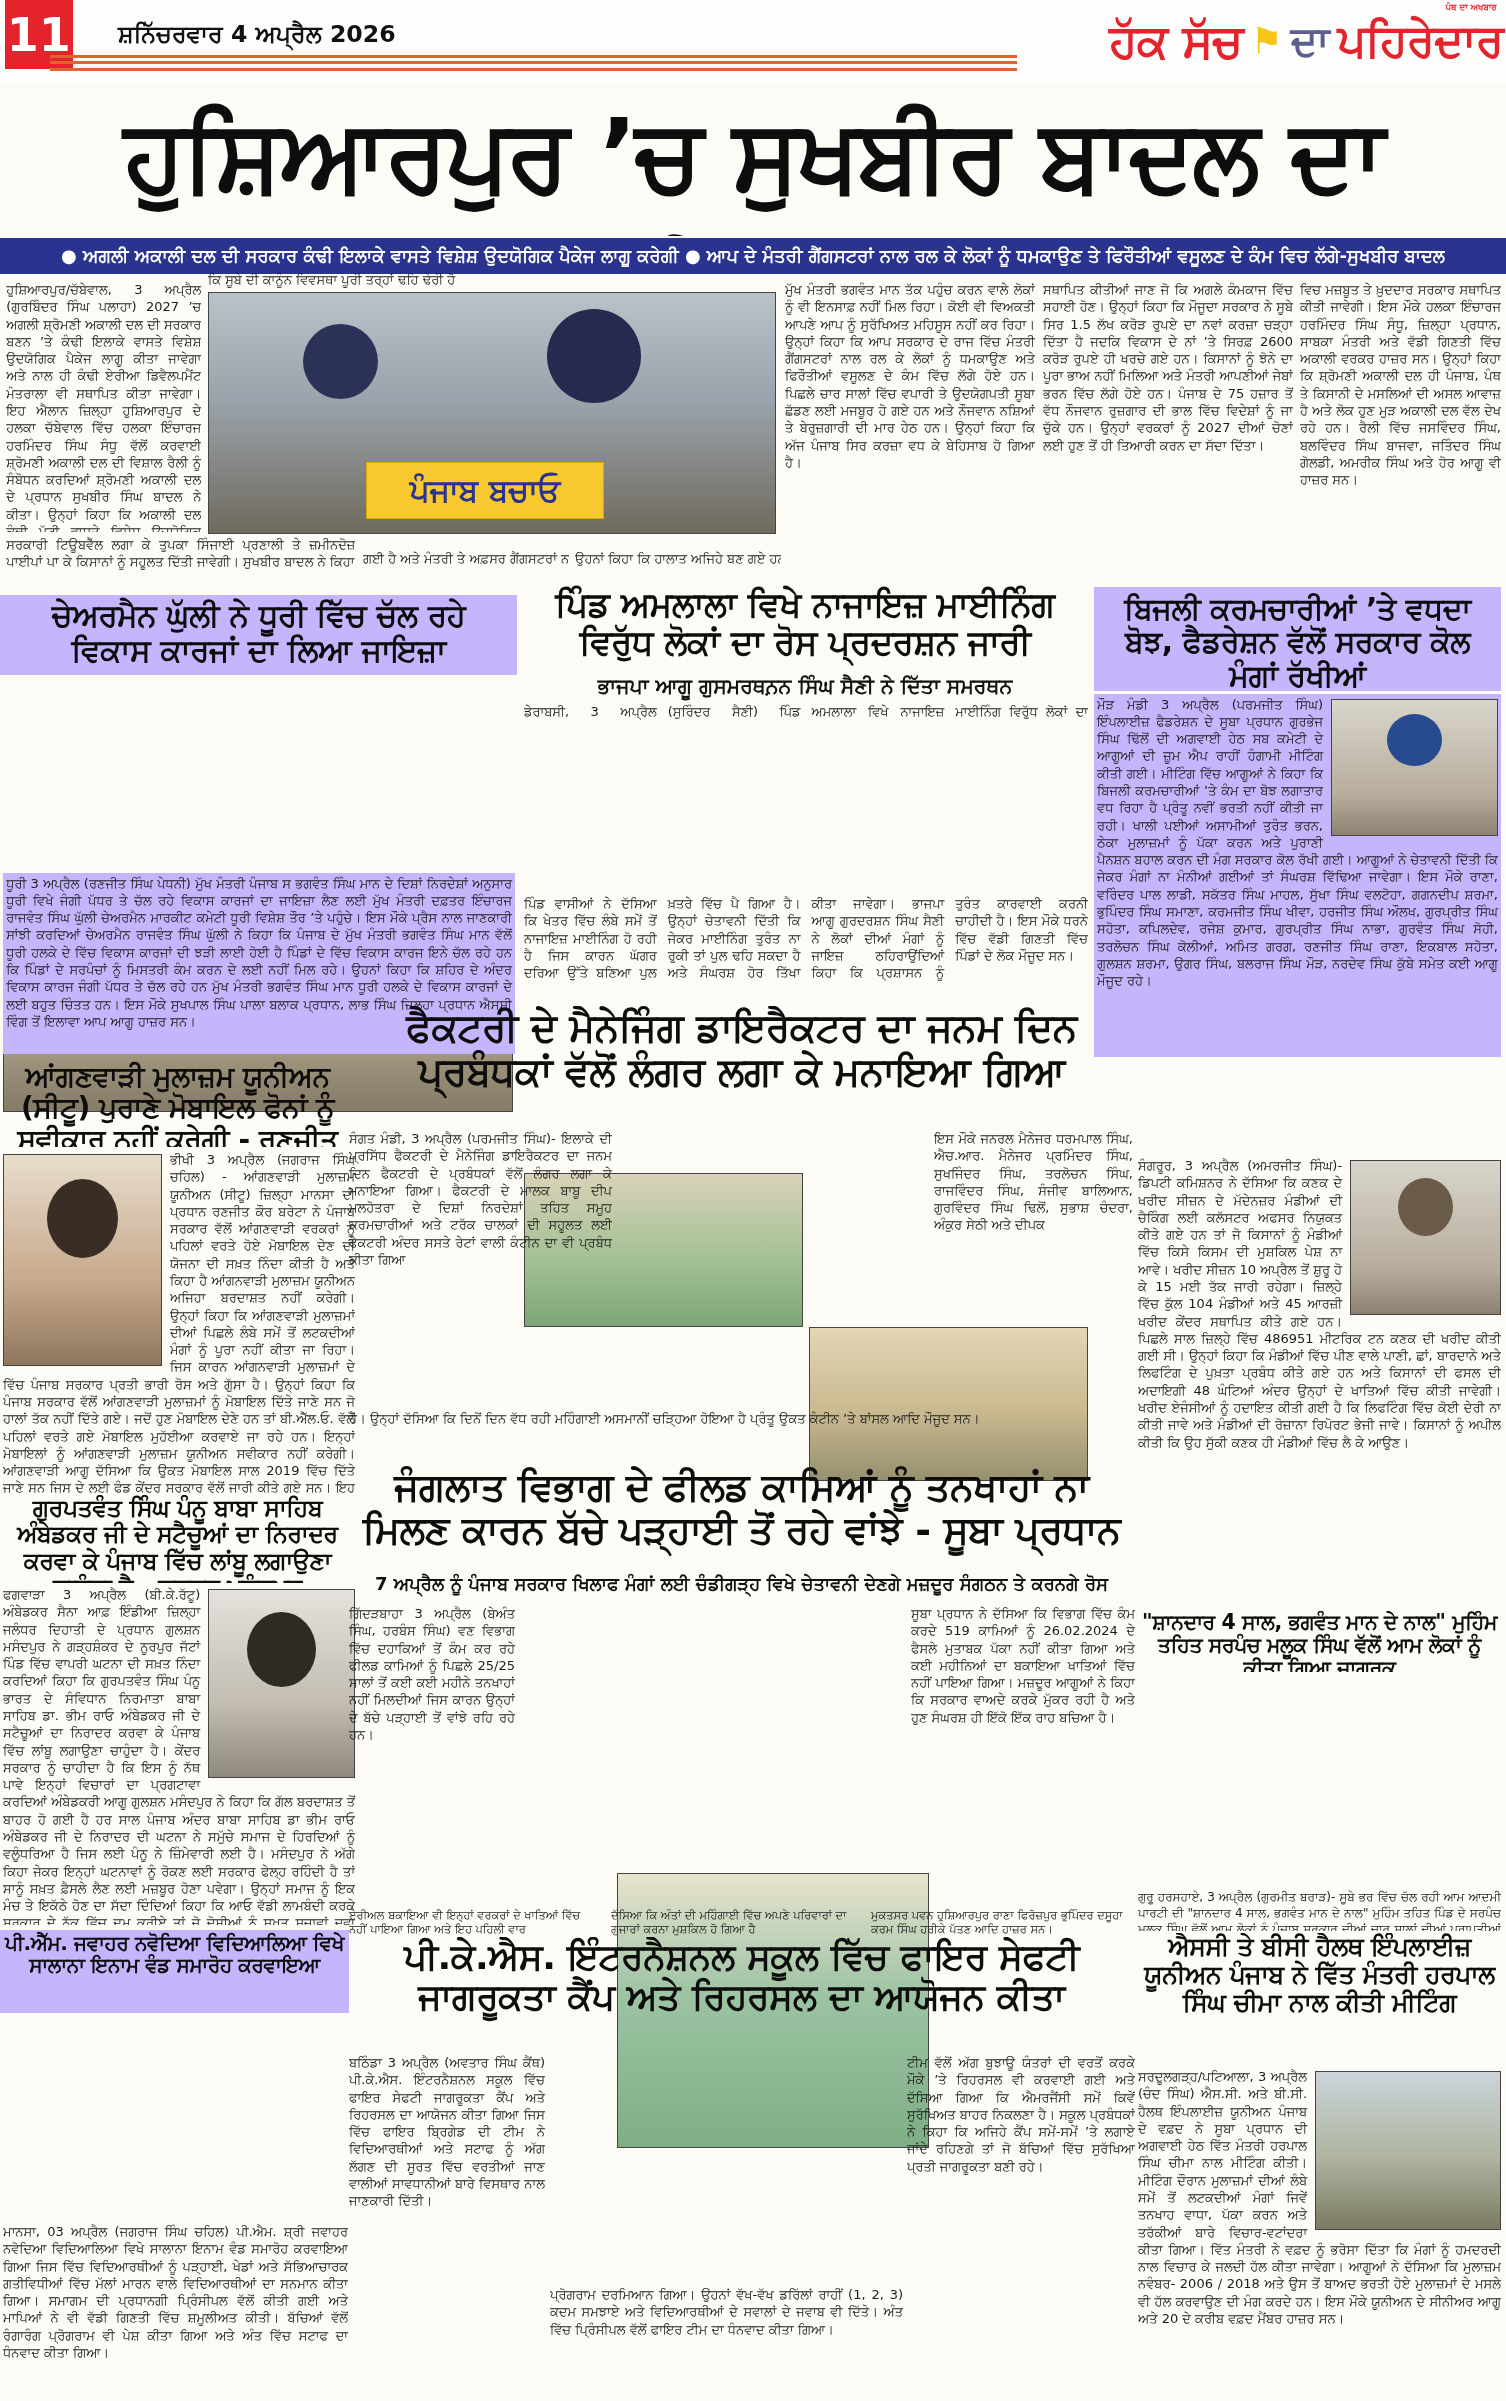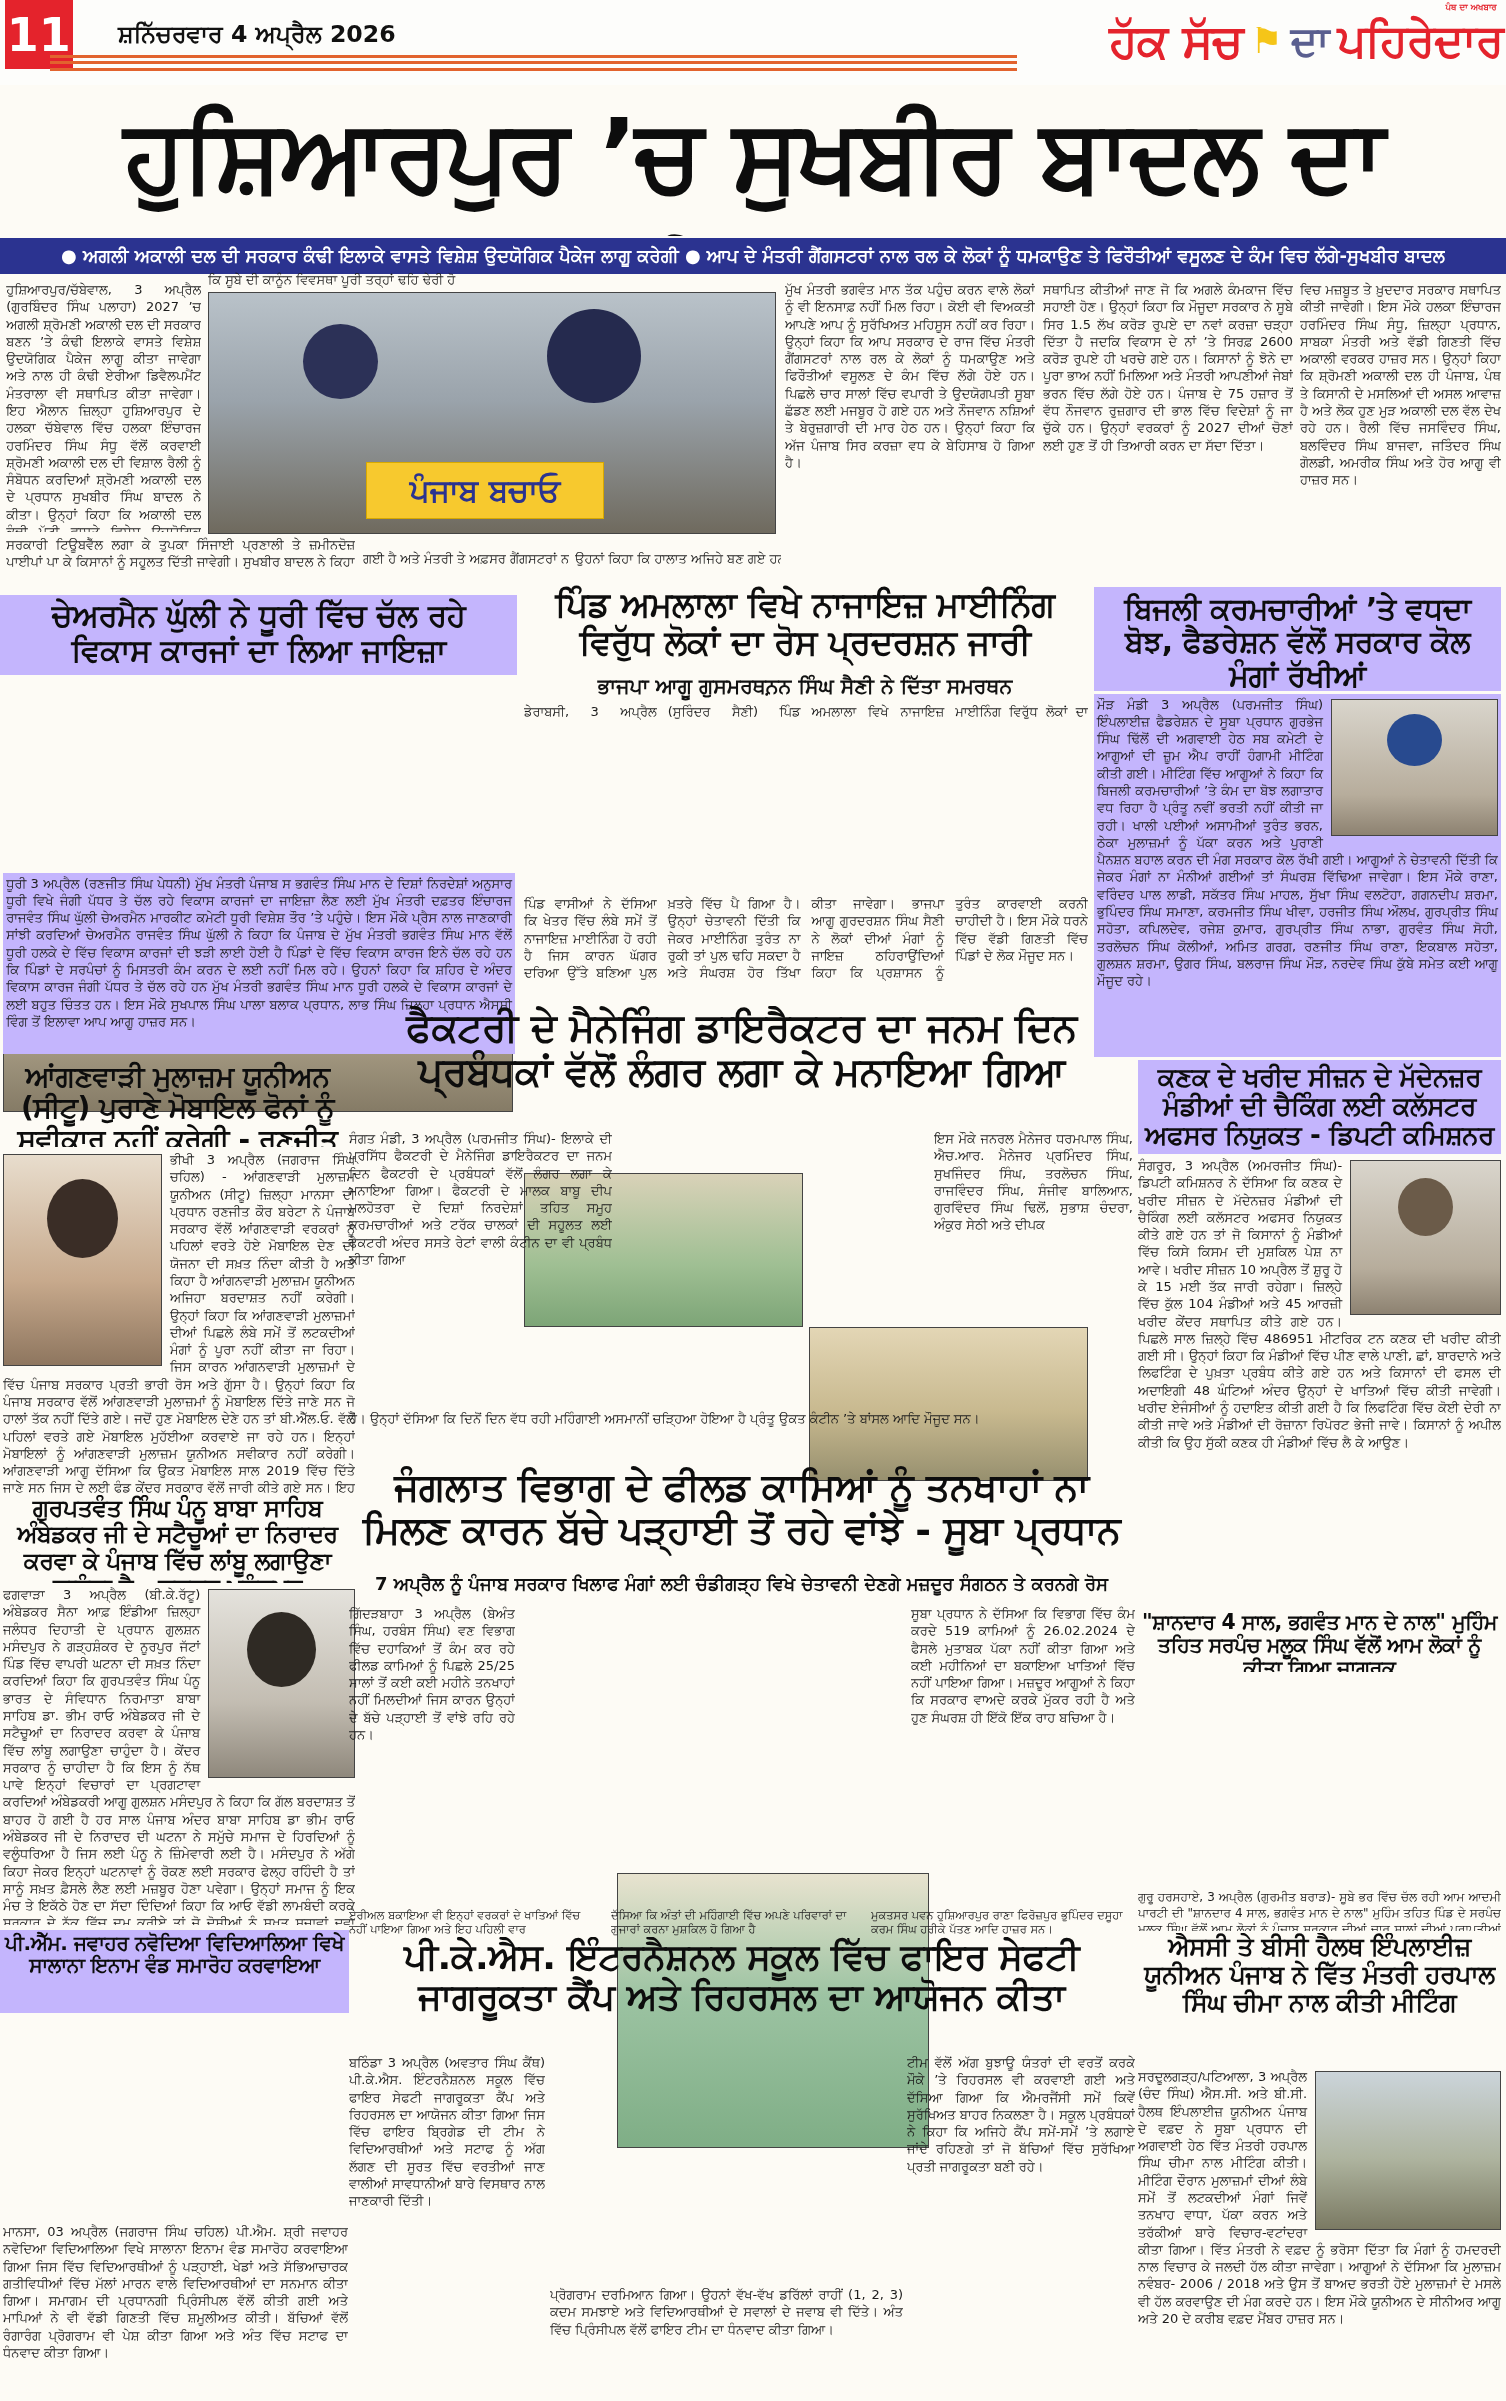--- a/index.html
+++ b/index.html
@@ -87,21 +87,20 @@
     </div>
     <span>ਮੌੜ ਮੰਡੀ 3 ਅਪ੍ਰੈਲ (ਪਰਮਜੀਤ ਸਿੰਘ) ਇੰਪਲਾਈਜ਼ ਫੈਡਰੇਸ਼ਨ ਦੇ ਸੂਬਾ ਪ੍ਰਧਾਨ ਗੁਰਭੇਜ ਸਿੰਘ ਢਿੱਲੋਂ ਦੀ ਅਗਵਾਈ ਹੇਠ ਸਬ ਕਮੇਟੀ ਦੇ ਆਗੂਆਂ ਦੀ ਜ਼ੂਮ ਐਪ ਰਾਹੀਂ ਹੰਗਾਮੀ ਮੀਟਿੰਗ ਕੀਤੀ ਗਈ। ਮੀਟਿੰਗ ਵਿੱਚ ਆਗੂਆਂ ਨੇ ਕਿਹਾ ਕਿ ਬਿਜਲੀ ਕਰਮਚਾਰੀਆਂ ’ਤੇ ਕੰਮ ਦਾ ਬੋਝ ਲਗਾਤਾਰ ਵਧ ਰਿਹਾ ਹੈ ਪ੍ਰੰਤੂ ਨਵੀਂ ਭਰਤੀ ਨਹੀਂ ਕੀਤੀ ਜਾ ਰਹੀ। ਖਾਲੀ ਪਈਆਂ ਅਸਾਮੀਆਂ ਤੁਰੰਤ ਭਰਨ, ਠੇਕਾ ਮੁਲਾਜ਼ਮਾਂ ਨੂੰ ਪੱਕਾ ਕਰਨ ਅਤੇ ਪੁਰਾਣੀ ਪੈਨਸ਼ਨ ਬਹਾਲ ਕਰਨ ਦੀ ਮੰਗ ਸਰਕਾਰ ਕੋਲ ਰੱਖੀ ਗਈ। ਆਗੂਆਂ ਨੇ ਚੇਤਾਵਨੀ ਦਿੱਤੀ ਕਿ ਜੇਕਰ ਮੰਗਾਂ ਨਾ ਮੰਨੀਆਂ ਗਈਆਂ ਤਾਂ ਸੰਘਰਸ਼ ਵਿੱਢਿਆ ਜਾਵੇਗਾ। ਇਸ ਮੌਕੇ ਰਾਣਾ, ਵਰਿੰਦਰ ਪਾਲ ਲਾਡੀ, ਸਕੱਤਰ ਸਿੰਘ ਮਾਹਲ, ਸੁੱਖਾ ਸਿੰਘ ਵਲਟੋਹਾ, ਗਗਨਦੀਪ ਸ਼ਰਮਾ, ਭੁਪਿੰਦਰ ਸਿੰਘ ਸਮਾਣਾ, ਕਰਮਜੀਤ ਸਿੰਘ ਖੀਵਾ, ਹਰਜੀਤ ਸਿੰਘ ਔਲਖ, ਗੁਰਪ੍ਰੀਤ ਸਿੰਘ ਸਹੋਤਾ, ਕਪਿਲਦੇਵ, ਰਜੇਸ਼ ਕੁਮਾਰ, ਗੁਰਪ੍ਰੀਤ ਸਿੰਘ ਨਾਭਾ, ਗੁਰਵੰਤ ਸਿੰਘ ਸੋਹੀ, ਤਰਲੋਚਨ ਸਿੰਘ ਕੋਲੀਆਂ, ਅਮਿਤ ਗਰਗ, ਰਣਜੀਤ ਸਿੰਘ ਰਾਣਾ, ਇਕਬਾਲ ਸਹੋਤਾ, ਗੁਲਸ਼ਨ ਸ਼ਰਮਾ, ਉਗਰ ਸਿੰਘ, ਬਲਰਾਜ ਸਿੰਘ ਮੌੜ, ਨਰਦੇਵ ਸਿੰਘ ਕੁੱਬੇ ਸਮੇਤ ਕਈ ਆਗੂ ਮੌਜੂਦ ਰਹੇ।</span>
   </div>
 
   <div class="abs hl" style="left:349px;top:1006px;width:785px;height:118px;font-size:39px;">ਫੈਕਟਰੀ ਦੇ ਮੈਨੇਜਿੰਗ ਡਾਇਰੈਕਟਰ ਦਾ ਜਨਮ ਦਿਨ ਪ੍ਰਬੰਧਕਾਂ ਵੱਲੋਂ ਲੰਗਰ ਲਗਾ ਕੇ ਮਨਾਇਆ ਗਿਆ</div>
   <div class="abs body-txt" style="left:349px;top:1130px;width:263px;height:276px;">ਸੰਗਤ ਮੰਡੀ, 3 ਅਪ੍ਰੈਲ (ਪਰਮਜੀਤ ਸਿੰਘ)- ਇਲਾਕੇ ਦੀ ਪ੍ਰਸਿੱਧ ਫੈਕਟਰੀ ਦੇ ਮੈਨੇਜਿੰਗ ਡਾਇਰੈਕਟਰ ਦਾ ਜਨਮ ਦਿਨ ਫੈਕਟਰੀ ਦੇ ਪ੍ਰਬੰਧਕਾਂ ਵੱਲੋਂ ਲੰਗਰ ਲਗਾ ਕੇ ਮਨਾਇਆ ਗਿਆ। ਫੈਕਟਰੀ ਦੇ ਮਾਲਕ ਬਾਬੂ ਦੀਪ ਮਲਹੋਤਰਾ ਦੇ ਦਿਸ਼ਾਂ ਨਿਰਦੇਸ਼ਾਂ ਤਹਿਤ ਸਮੂਹ ਕਰਮਚਾਰੀਆਂ ਅਤੇ ਟਰੱਕ ਚਾਲਕਾਂ ਦੀ ਸਹੂਲਤ ਲਈ ਫੈਕਟਰੀ ਅੰਦਰ ਸਸਤੇ ਰੇਟਾਂ ਵਾਲੀ ਕੰਟੀਨ ਦਾ ਵੀ ਪ੍ਰਬੰਧ ਕੀਤਾ ਗਿਆ</div>
   <div class="abs photo green" style="left:617px;top:1130px;width:312px;height:275px;background:linear-gradient(180deg,#e8e3cf 0%,#9cc3a2 45%,#7fae86 100%);"></div>
   <div class="abs body-txt" style="left:934px;top:1130px;width:199px;height:276px;">ਇਸ ਮੌਕੇ ਜਨਰਲ ਮੈਨੇਜਰ ਧਰਮਪਾਲ ਸਿੰਘ, ਐਚ.ਆਰ. ਮੈਨੇਜਰ ਪ੍ਰਮਿੰਦਰ ਸਿੰਘ, ਸੁਖਜਿੰਦਰ ਸਿੰਘ, ਤਰਲੋਚਨ ਸਿੰਘ, ਰਾਜਵਿੰਦਰ ਸਿੰਘ, ਸੰਜੀਵ ਬਾਲਿਆਨ, ਗੁਰਵਿੰਦਰ ਸਿੰਘ ਢਿਲੋਂ, ਸੁਭਾਸ਼ ਚੰਦਰਾ, ਅੰਕੁਰ ਸੇਠੀ ਅਤੇ ਦੀਪਕ</div>
   <div class="abs body-txt" style="left:349px;top:1410px;width:785px;height:36px;">ਹੈ। ਉਨ੍ਹਾਂ ਦੱਸਿਆ ਕਿ ਦਿਨੋਂ ਦਿਨ ਵੱਧ ਰਹੀ ਮਹਿੰਗਾਈ    ਅਸਮਾਨੀਂ ਚੜ੍ਹਿਆ ਹੋਇਆ ਹੈ ਪ੍ਰੰਤੂ ਉਕਤ ਕੰਟੀਨ ’ਤੇ    ਬਾਂਸਲ ਆਦਿ ਮੌਜੂਦ ਸਨ।</div>
 
-  <div class="abs hl cream" style="left:1138px;top:1060px;width:363px;height:94px;font-size:26px;padding:3.1px 4.7px;">ਕਣਕ ਦੇ ਖਰੀਦ ਸੀਜ਼ਨ ਦੇ ਮੱਦੇਨਜ਼ਰ ਮੰਡੀਆਂ ਦੀ ਚੈਕਿੰਗ ਲਈ ਕਲੱਸਟਰ ਅਫਸਰ ਨਿਯੁਕਤ - ਡਿਪਟੀ ਕਮਿਸ਼ਨਰ</div>
   <div class="abs body-txt" style="left:1138px;top:1157px;width:363px;height:449px;">
     <div class="photo portrait float-r" style="width:149px;height:153px;">
       <div class="fig" style="left:47px;top:17.3px;width:55px;height:58px;background:#6b5b49;"></div>
     </div>
     <span>ਸੰਗਰੂਰ, 3 ਅਪ੍ਰੈਲ (ਅਮਰਜੀਤ ਸਿੰਘ)- ਡਿਪਟੀ ਕਮਿਸ਼ਨਰ ਨੇ ਦੱਸਿਆ ਕਿ ਕਣਕ ਦੇ ਖਰੀਦ ਸੀਜ਼ਨ ਦੇ ਮੱਦੇਨਜ਼ਰ ਮੰਡੀਆਂ ਦੀ ਚੈਕਿੰਗ ਲਈ ਕਲੱਸਟਰ ਅਫਸਰ ਨਿਯੁਕਤ ਕੀਤੇ ਗਏ ਹਨ ਤਾਂ ਜੋ ਕਿਸਾਨਾਂ ਨੂੰ ਮੰਡੀਆਂ ਵਿੱਚ ਕਿਸੇ ਕਿਸਮ ਦੀ ਮੁਸ਼ਕਿਲ ਪੇਸ਼ ਨਾ ਆਵੇ। ਖਰੀਦ ਸੀਜ਼ਨ 10 ਅਪ੍ਰੈਲ ਤੋਂ ਸ਼ੁਰੂ ਹੋ ਕੇ 15 ਮਈ ਤੱਕ ਜਾਰੀ ਰਹੇਗਾ। ਜ਼ਿਲ੍ਹੇ ਵਿੱਚ ਕੁੱਲ 104 ਮੰਡੀਆਂ ਅਤੇ 45 ਆਰਜ਼ੀ ਖਰੀਦ ਕੇਂਦਰ ਸਥਾਪਿਤ ਕੀਤੇ ਗਏ ਹਨ। ਪਿਛਲੇ ਸਾਲ ਜ਼ਿਲ੍ਹੇ ਵਿੱਚ 486951 ਮੀਟਰਿਕ ਟਨ ਕਣਕ ਦੀ ਖਰੀਦ ਕੀਤੀ ਗਈ ਸੀ। ਉਨ੍ਹਾਂ ਕਿਹਾ ਕਿ ਮੰਡੀਆਂ ਵਿੱਚ ਪੀਣ ਵਾਲੇ ਪਾਣੀ, ਛਾਂ, ਬਾਰਦਾਨੇ ਅਤੇ ਲਿਫਟਿੰਗ ਦੇ ਪੁਖ਼ਤਾ ਪ੍ਰਬੰਧ ਕੀਤੇ ਗਏ ਹਨ ਅਤੇ ਕਿਸਾਨਾਂ ਦੀ ਫਸਲ ਦੀ ਅਦਾਇਗੀ 48 ਘੰਟਿਆਂ ਅੰਦਰ ਉਨ੍ਹਾਂ ਦੇ ਖਾਤਿਆਂ ਵਿੱਚ ਕੀਤੀ ਜਾਵੇਗੀ। ਖਰੀਦ ਏਜੰਸੀਆਂ ਨੂੰ ਹਦਾਇਤ ਕੀਤੀ ਗਈ ਹੈ ਕਿ ਲਿਫਟਿੰਗ ਵਿੱਚ ਕੋਈ ਦੇਰੀ ਨਾ ਕੀਤੀ ਜਾਵੇ ਅਤੇ ਮੰਡੀਆਂ ਦੀ ਰੋਜ਼ਾਨਾ ਰਿਪੋਰਟ ਭੇਜੀ ਜਾਵੇ। ਕਿਸਾਨਾਂ ਨੂੰ ਅਪੀਲ ਕੀਤੀ ਕਿ ਉਹ ਸੁੱਕੀ ਕਣਕ ਹੀ ਮੰਡੀਆਂ ਵਿੱਚ ਲੈ ਕੇ ਆਉਣ।</span>
   </div>
 
   <div class="abs hl" style="left:0;top:1061px;width:355px;height:86px;font-size:28px;">ਆਂਗਣਵਾੜੀ ਮੁਲਾਜ਼ਮ ਯੂਨੀਅਨ (ਸੀਟੂ) ਪੁਰਾਣੇ ਮੋਬਾਇਲ ਫੋਨਾਂ ਨੂੰ ਸਵੀਕਾਰ ਨਹੀਂ ਕਰੇਗੀ - ਰਣਜੀਤ ਕੌਰ ਬਰੇਟਾ</div>
   <div class="abs body-txt" style="left:3.1px;top:1151px;width:352px;height:342px;">
     <div class="photo portrait float-l" style="width:157px;height:210px;background:linear-gradient(180deg,#e8ddcd 0%,#c7a98c 60%,#8e765f 100%);">

